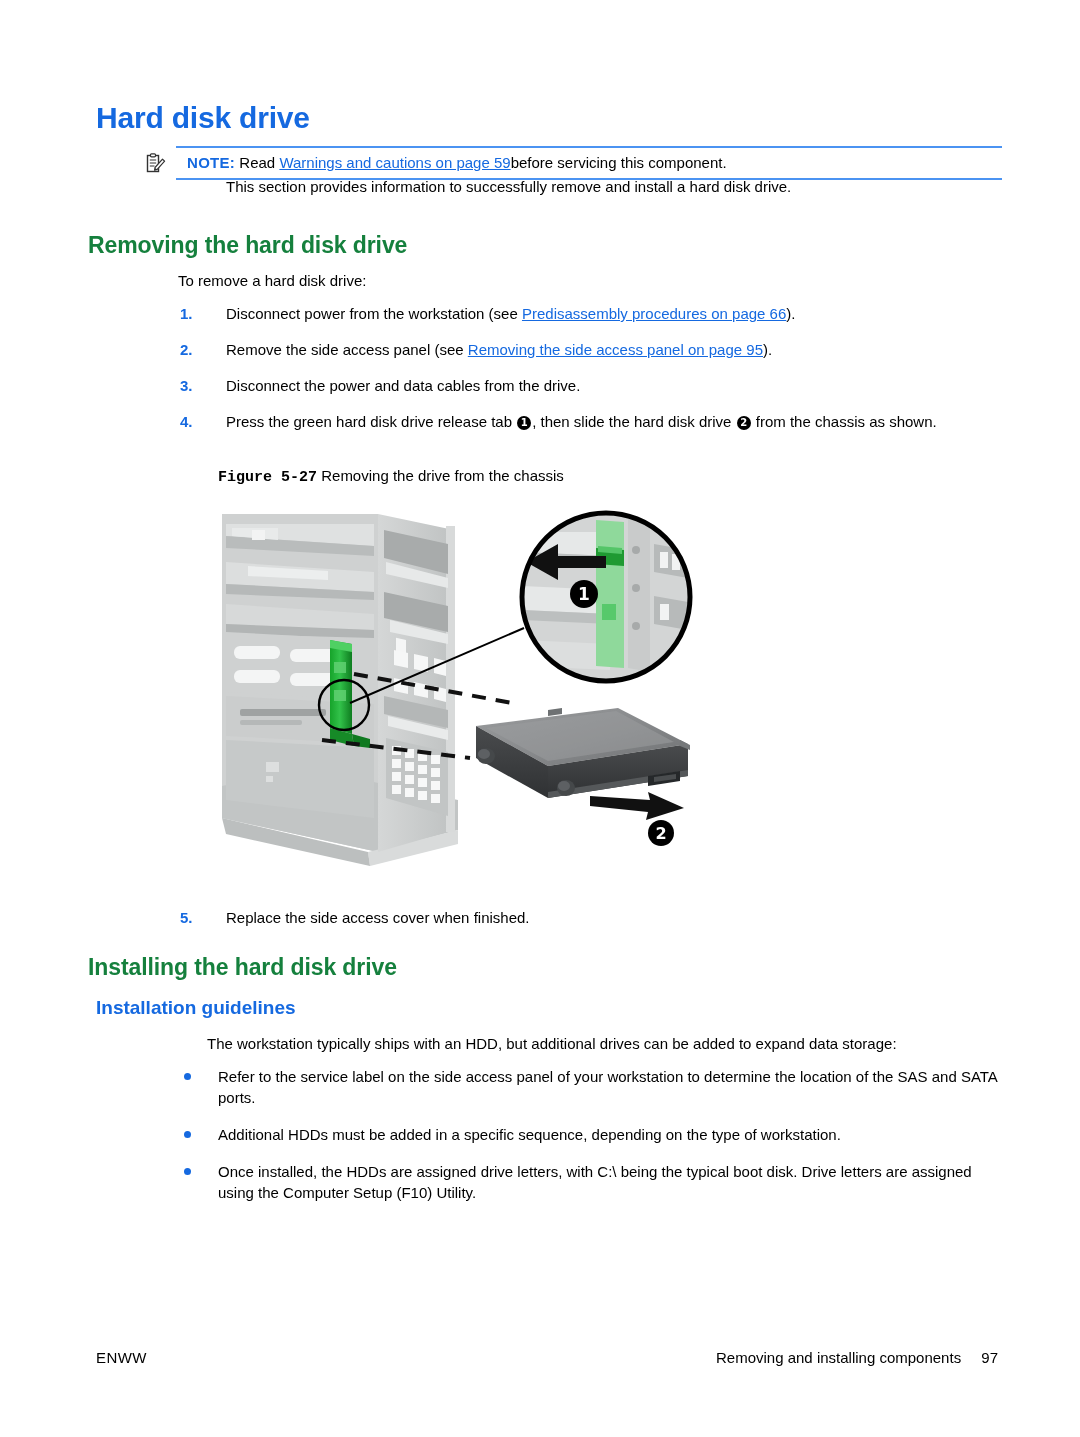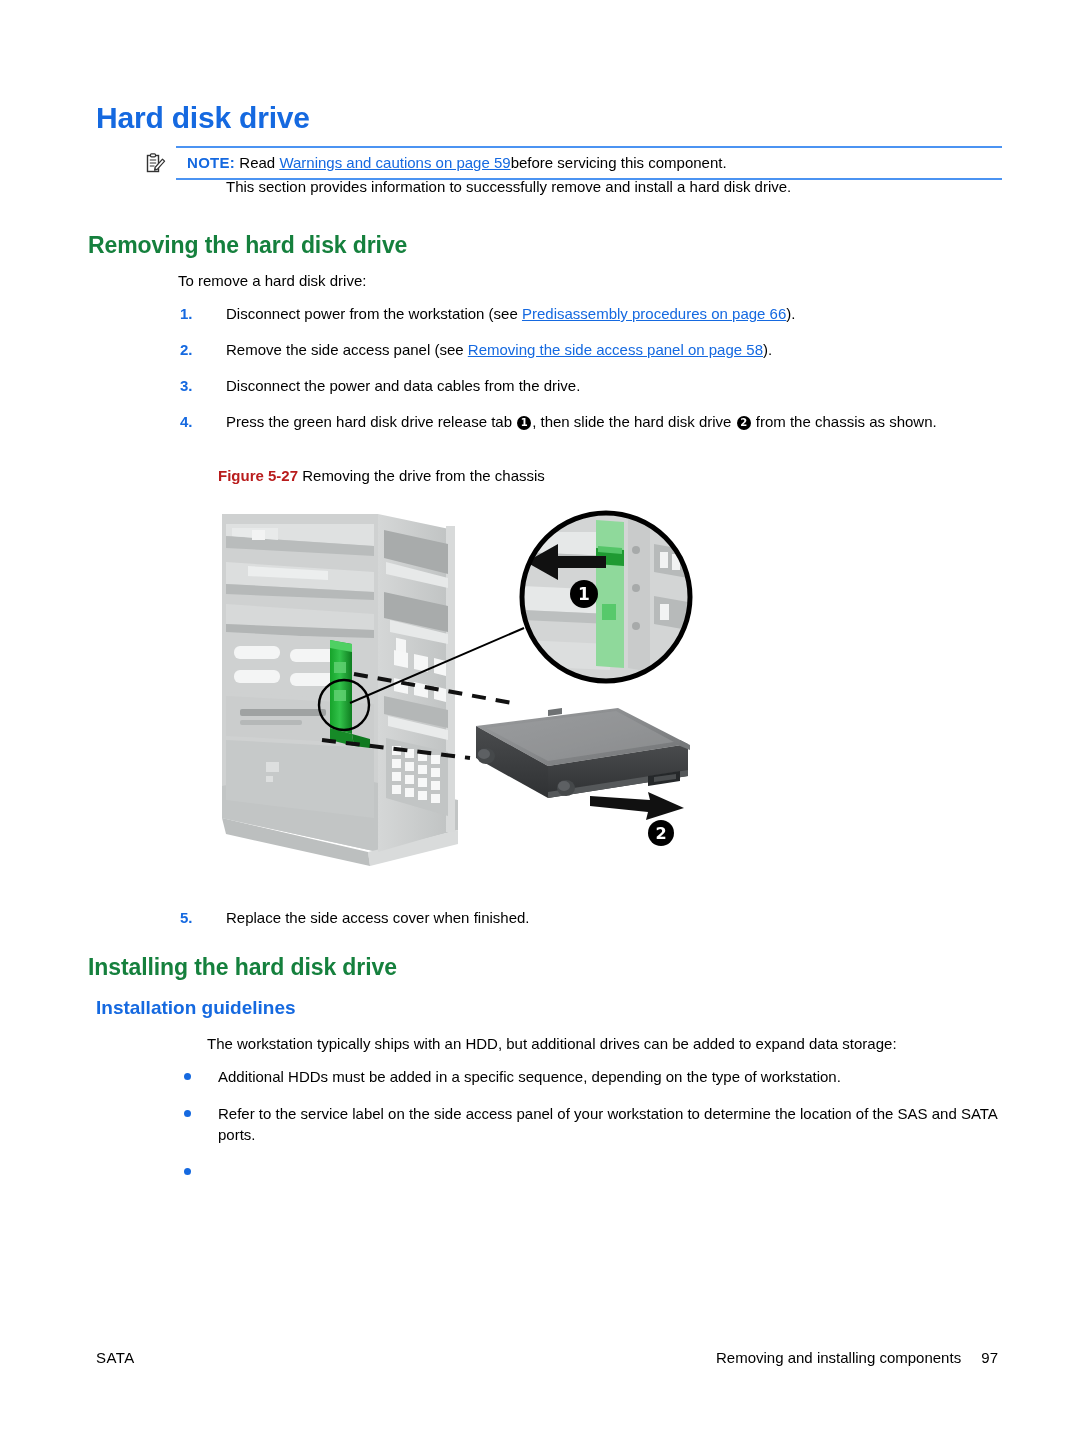--- a/index.html
+++ b/index.html
@@ -176,22 +176,23 @@
   
   .fig-caption {
     position: absolute;
     left: 218px;
     top: 466px;
     font-size: 15px;
     line-height: 20px;
     white-space: nowrap;
   }
   .fig-caption .fig-num {
-    color: #b91c1c;
-    font-weight: bold;
+    color: #000000;
+    font-weight: bold;
+    font-family: Liberation Mono, monospace;
   }
 
   
   .figure {
     position: absolute;
     left: 218px;
     top: 500px;
     width: 480px;
     height: 395px;
   }
@@ -281,21 +282,21 @@
 
   <div class="steps">
 
     <div class="step">
       <span class="num">1.</span>
       <span>Disconnect power from the workstation (see </span><a class="xref" href="#">Predisassembly procedures on page 66</a><span>).</span>
     </div>
 
     <div class="step">
       <span class="num">2.</span>
-      <span>Remove the side access panel (see </span><a class="xref" href="#">Removing the side access panel on page 58</a><span>).</span>
+      <span>Remove the side access panel (see </span><a class="xref" href="#">Removing the side access panel on page 95</a><span>).</span>
     </div>
 
     <div class="step">
       <span class="num">3.</span>
       <span>Disconnect the power and data cables from the drive.</span>
     </div>
 
     <div class="step">
       <span class="num">4.</span>
       <span>Press the green hard disk drive release tab </span><span class="badge">1</span><span>, then slide the hard disk drive </span><span class="badge">2</span><span> from the chassis as shown.</span>
@@ -522,30 +523,31 @@
     <span>Replace the side access cover when finished.</span>
   </div>
 
   <div class="h2 installing">Installing the hard disk drive</div>
   <div class="h3">Installation guidelines</div>
   <div class="para ships">The workstation typically ships with an HDD, but additional drives can be added to expand data storage:</div>
 
   <div class="bullets">
     <div class="bullet">
       <span class="dot"></span>
-      <span>Additional HDDs must be added in a specific sequence, depending on the type of workstation.</span>
+      <span>Refer to the service label on the side access panel of your workstation to determine the location of the SAS and SATA ports.</span>
     </div>
     <div class="bullet">
       <span class="dot"></span>
-      <span>Refer to the service label on the side access panel of your workstation to determine the location of the SAS and SATA ports.</span>
+      <span>Additional HDDs must be added in a specific sequence, depending on the type of workstation.</span>
     </div>
     <div class="bullet">
       <span class="dot"></span>
-    </div>
-  </div>
-
-  <div class="footer-left">SATA</div>
+      <span>Once installed, the HDDs are assigned drive letters, with C:\ being the typical boot disk. Drive letters are assigned using the Computer Setup (F10) Utility.</span>
+    </div>
+  </div>
+
+  <div class="footer-left">ENWW</div>
   <div class="footer-right">
     <span>Removing and installing components</span>
     <span class="pg">97</span>
   </div>
 
 </div>
 
 </body></html>

